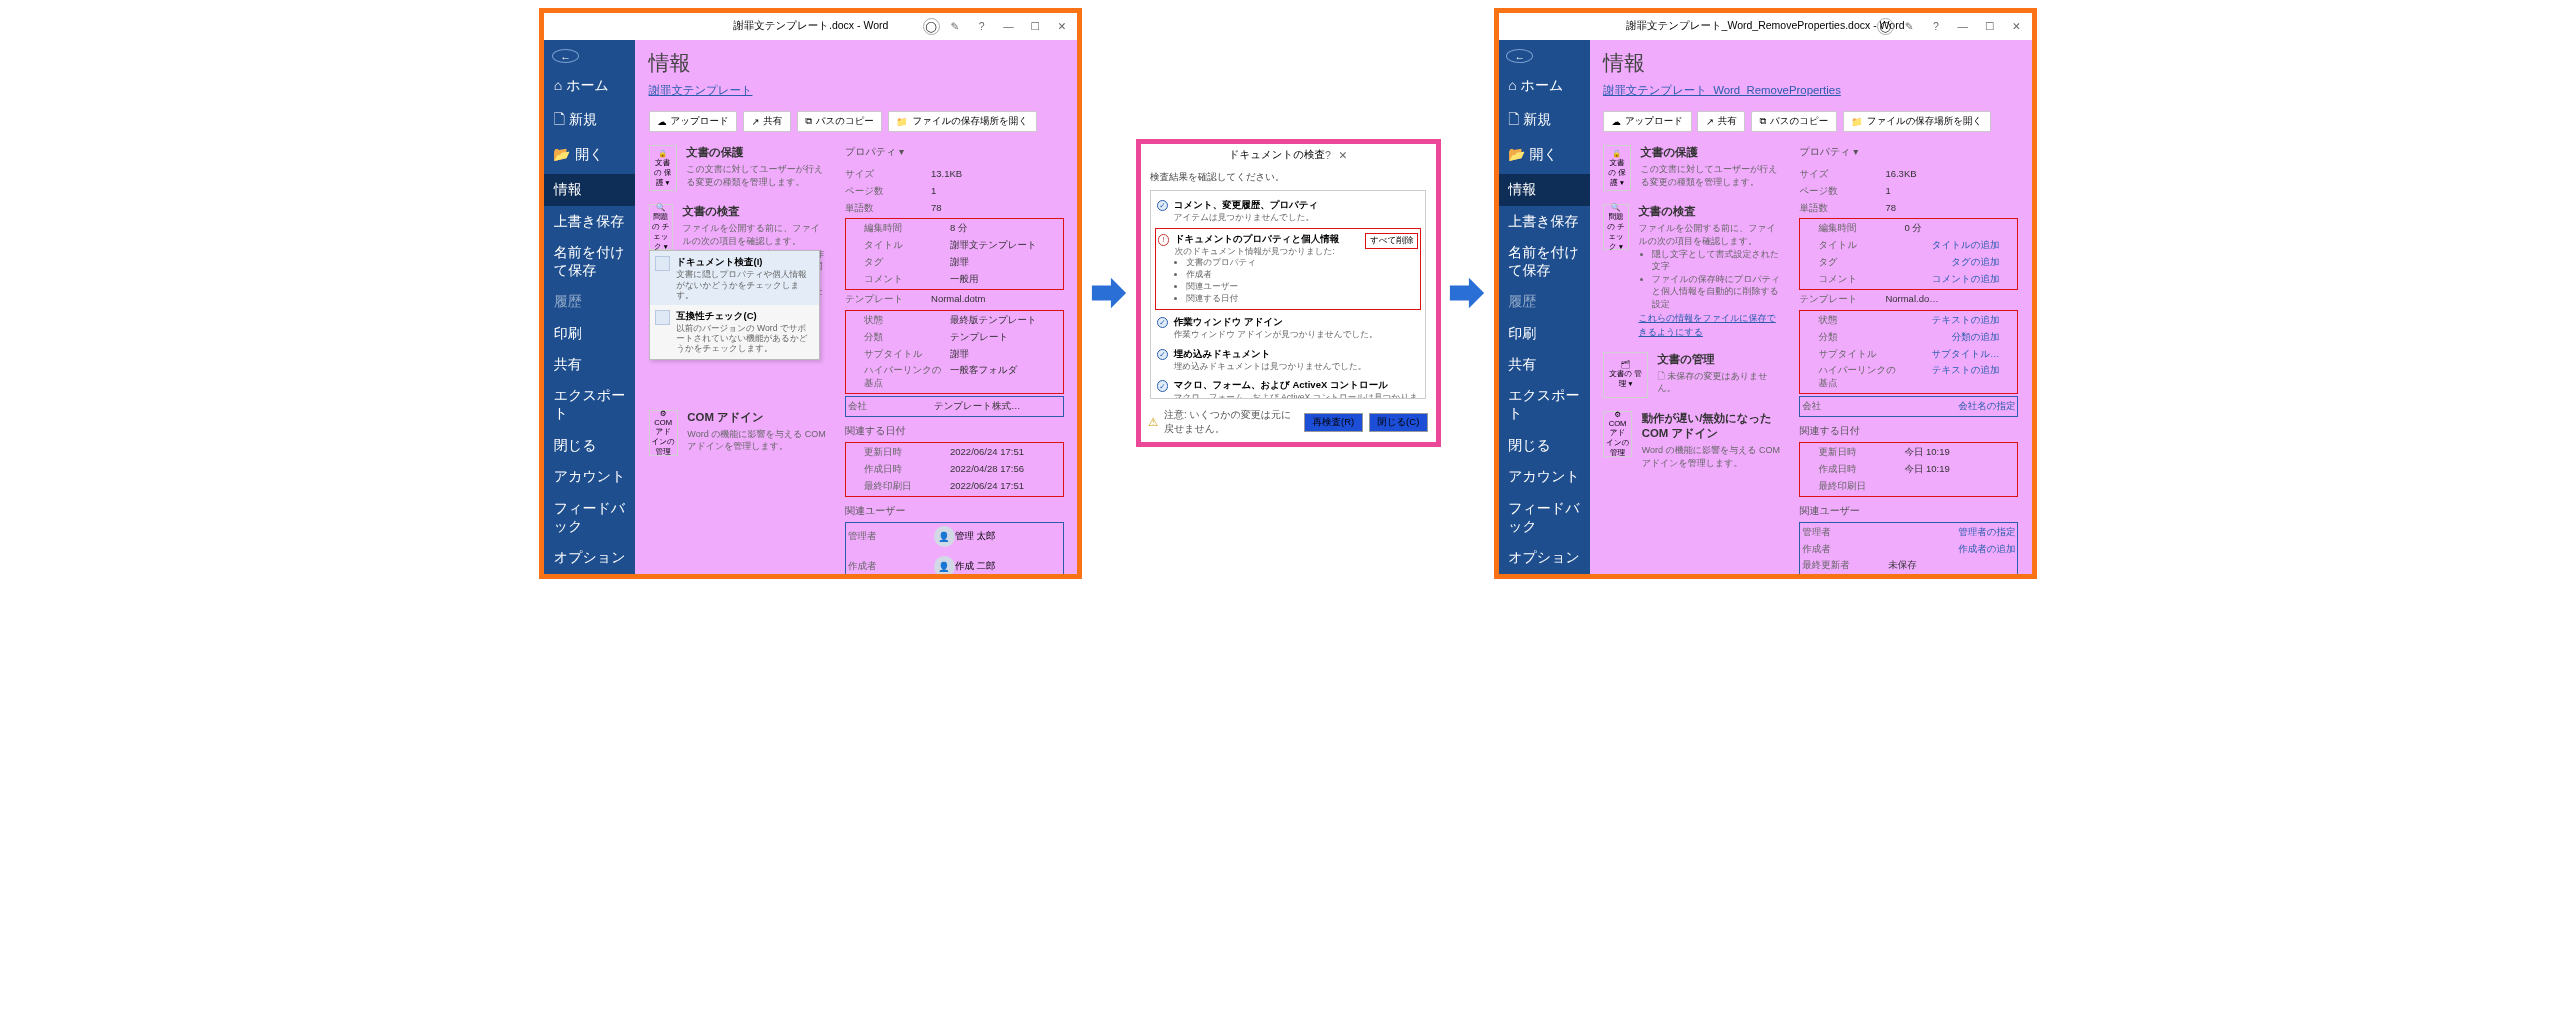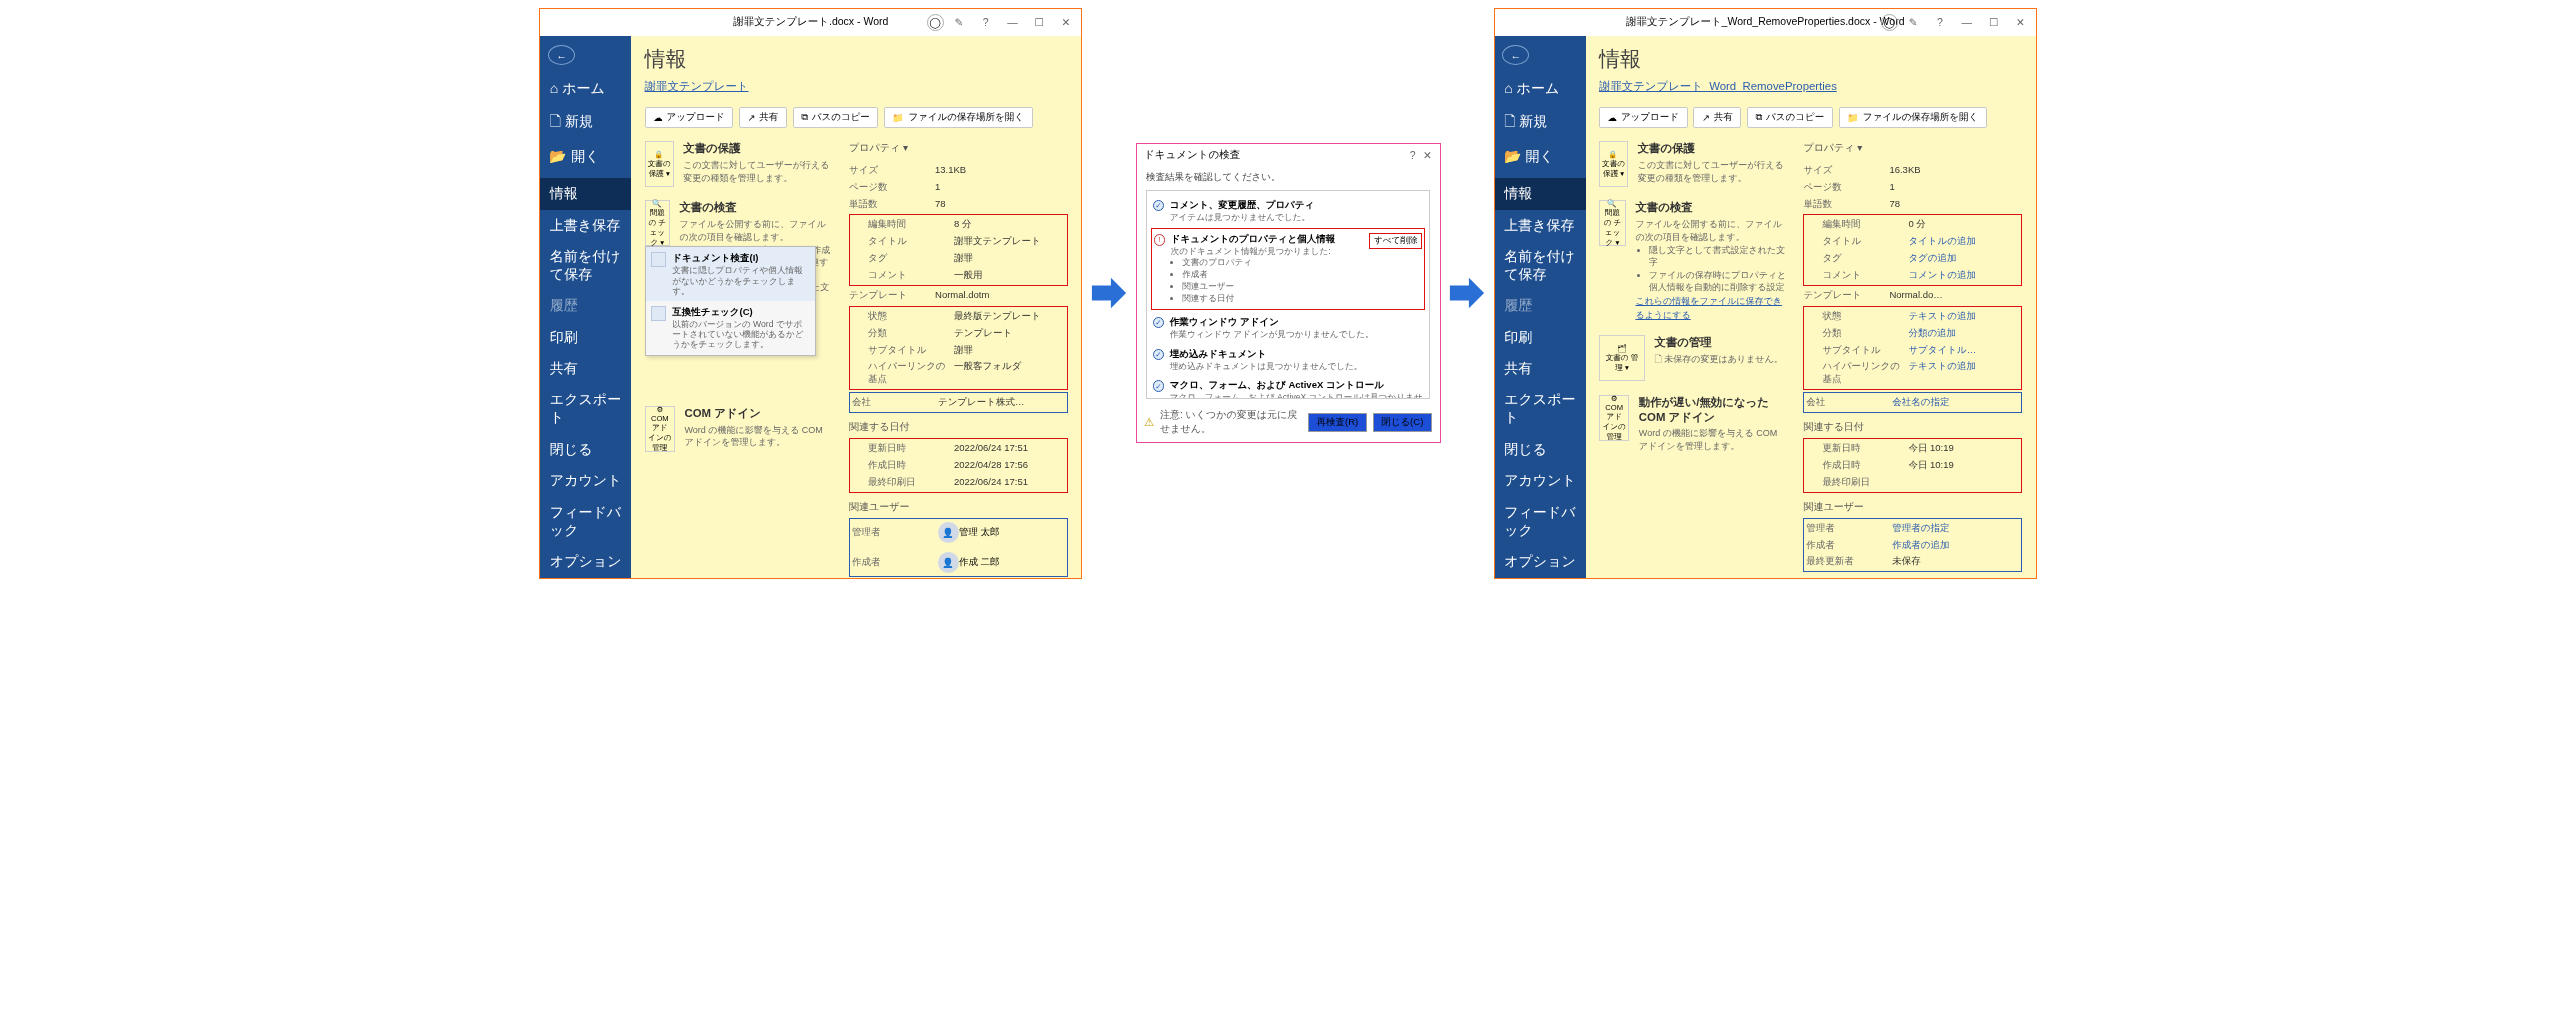--- a/index.html
+++ b/index.html
@@ -1,17 +1,17 @@
 <!DOCTYPE html>
 <html style="font-size:15.2px"><head>
 <meta charset="utf-8">
 <style>
 * { box-sizing: border-box; margin: 0; padding: 0; font-family: "Yu Gothic UI", "Meiryo", sans-serif; }
 body { background: #fff; display: flex; align-items: center; justify-content: center; gap: 7.6px; padding: 7.6px; }
-.panel { border: 1px solid #f97316; background: #fef9c3; display: flex; flex-direction: column; font-size: 10.5px; }
+.panel { border: 5px solid #f97316; background: #f0abfc; display: flex; flex-direction: column; font-size: 10.5px; }
 .word-window { width: 543px; height: 571px; }
 .titlebar { height: 27px; display: flex; align-items: center; justify-content: center; position: relative; background: #fff; font-size: 10.5px; }
 .titlebar .right { position: absolute; right: 3.8px; display: flex; gap: 3.8px; align-items: center; }
 .titlebar .right .ctl { width: 23px; height: 19px; display: flex; align-items: center; justify-content: center; color: #666; }
 .titlebar .acct { width:17px; height:17px; border:1px solid #aaa; border-radius:50%; display:flex;align-items:center;justify-content:center;}
 .body { display: flex; flex: 1; overflow: hidden; }
 .sidebar { width: 91px; background: #1e4e8e; color: #fff; display: flex; flex-direction: column; padding-top: 5.7px; }
 .sidebar .back { width: 27px; height: 27px; border: 1px solid #7aa0d0; border-radius: 50%; margin: 3.8px 7.6px 7.6px; display:flex;align-items:center;justify-content:center; }
 .sidebar .nav-item { padding: 6.7px 9.5px; font-size: 14px; cursor: pointer; }
 .sidebar .nav-item.active { background: #0f2e57; }
@@ -27,34 +27,34 @@
 .sect { display: flex; gap: 9.5px; margin-bottom: 13.3px; }
 .sect-icon { width: 46px; height: 46px; border: 1px solid #d0d0d0; display: flex; flex-direction: column; align-items: center; justify-content: center; font-size: 7.6px; text-align:center; padding:1.9px;}
 .sect-body h3 { font-size: 11.4px; font-weight: 600; color: #333; margin-bottom: 2.9px; }
 .sect-body p { font-size: 9px; color: #666; line-height: 1.4; }
 .sect-body ul { font-size: 9px; color: #666; padding-left: 13.3px; line-height: 1.4; }
 .sect-body a { color:#2a5db0; font-size:9px; text-decoration:underline;}
 .prop-head { font-size: 10px; color: #555; margin-bottom: 7px; }
 .prop-row { display: flex; font-size: 9.5px; padding: 1.9px 0; }
 .prop-row .k { width: 86px; color: #666; }
 .prop-row .v { flex: 1; color: #333; }
-.prop-row .v.ph { color:#2a5db0;}
+.prop-row .v.ph { color:#2a5db0;text-align:right;}
 .box-red { border: 1px solid #d11; padding: 1px 18px; margin: 1.9px 0; }
 .box-blue { border: 1px solid #2a5db0; padding: 1px 1.9px; margin: 1.9px 0; }
 .sub-head { font-size: 10px; color: #555; margin: 7.6px 0 3.8px; }
 .avatar { width: 21px; height: 21px; border-radius: 50%; background: #d1d9e6; display:inline-flex;align-items:center;justify-content:center;color:#68788f;}
 
 .chk-menu { border:1px solid #bbb; background:#f6f6f6; width:171px; font-size:9.5px; box-shadow:1.9px 1.9px 3.8px rgba(0,0,0,.15); }
 .chk-menu .mi{padding:4.8px 5.7px; display:flex; gap:5.7px;}
 .chk-menu .mi.sel{background:#e4ecf7;}
 .chk-menu .mi .t{font-weight:600;}
 .chk-menu .mi .d{font-size:8.6px;color:#666;line-height:1.2;}
 .chk-menu .mi .ic{width:15.2px;height:15.2px;background:#dfe8f5;border:1px solid #b8c8e0;flex-shrink:0;}
 
-.dlg { width: 305px; border: 1px solid #ec4899; background: #fff; font-size: 10px; }
+.dlg { width: 305px; border: 5px solid #ec4899; background: #fff; font-size: 10px; align-items: center; }
 .dlg-title { padding: 3.8px 7.6px; display: flex; align-items: center; font-size: 10.5px; }
 .dlg-title .dctl{margin-left:auto;display:flex;gap:7.6px;color:#666;}
 .dlg-body { padding: 5.7px 9.5px 3.8px; }
 .dlg-note { font-size: 9.5px; color: #444; margin-bottom: 5.7px; }
 .dlg-list { border:1px solid #ccc; padding:3.8px 3.8px 3.8px 3.8px; height:209px; overflow:auto;}
 .dlg-item { padding: 3.8px 1.9px; display:flex; gap:5.7px; align-items:flex-start;}
 .dlg-item .bullet{width:11.4px;height:11.4px;border-radius:50%;background:#e0ecf8;border:1px solid #2a5db0;display:flex;align-items:center;justify-content:center;color:#2a5db0;font-size:7.6px;flex-shrink:0;margin-top:1px;}
 .dlg-item .bullet.warn{background:#fff;border-color:#c33;color:#c33;}
 .dlg-item .txt .t{font-weight:600;font-size:9.5px;}
 .dlg-item .txt .d{font-size:8.6px;color:#666;line-height:1.3;}

